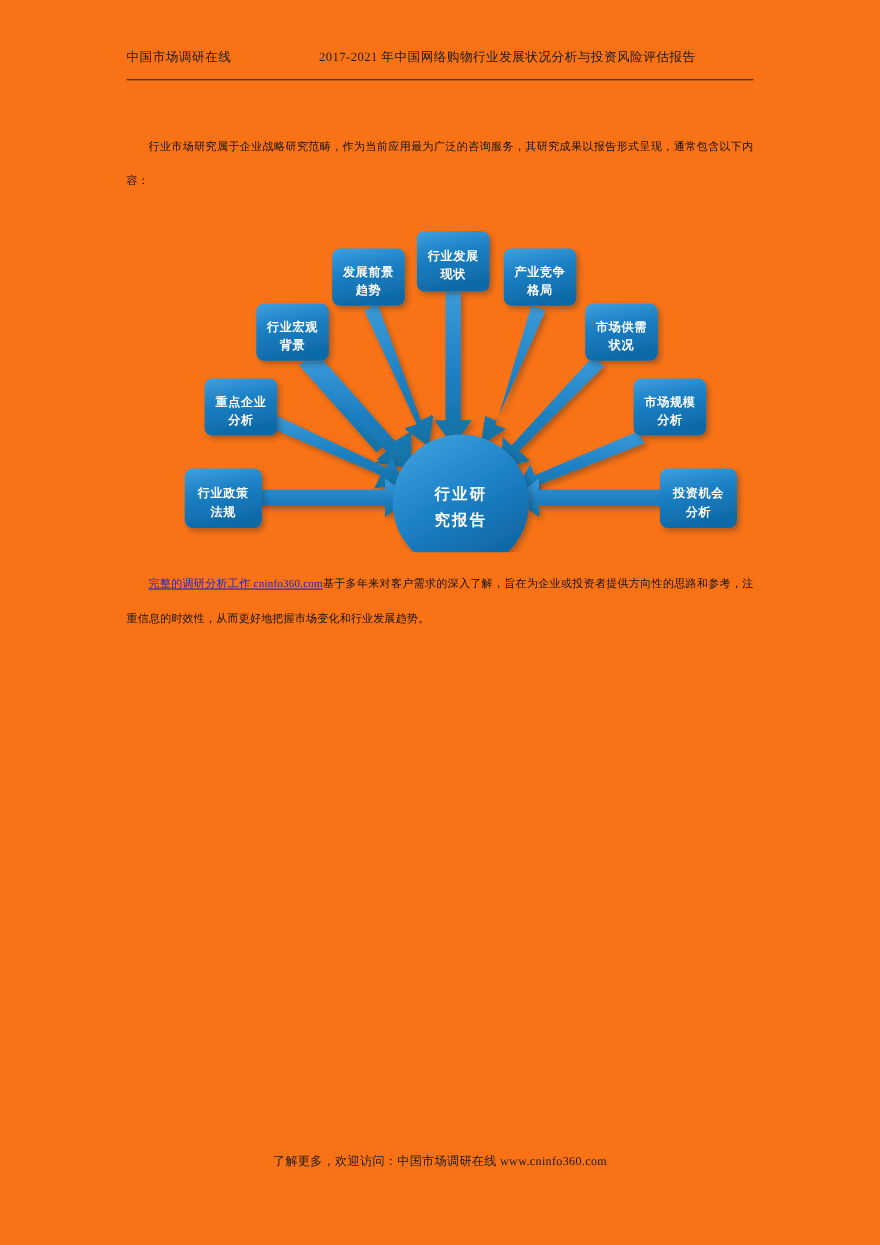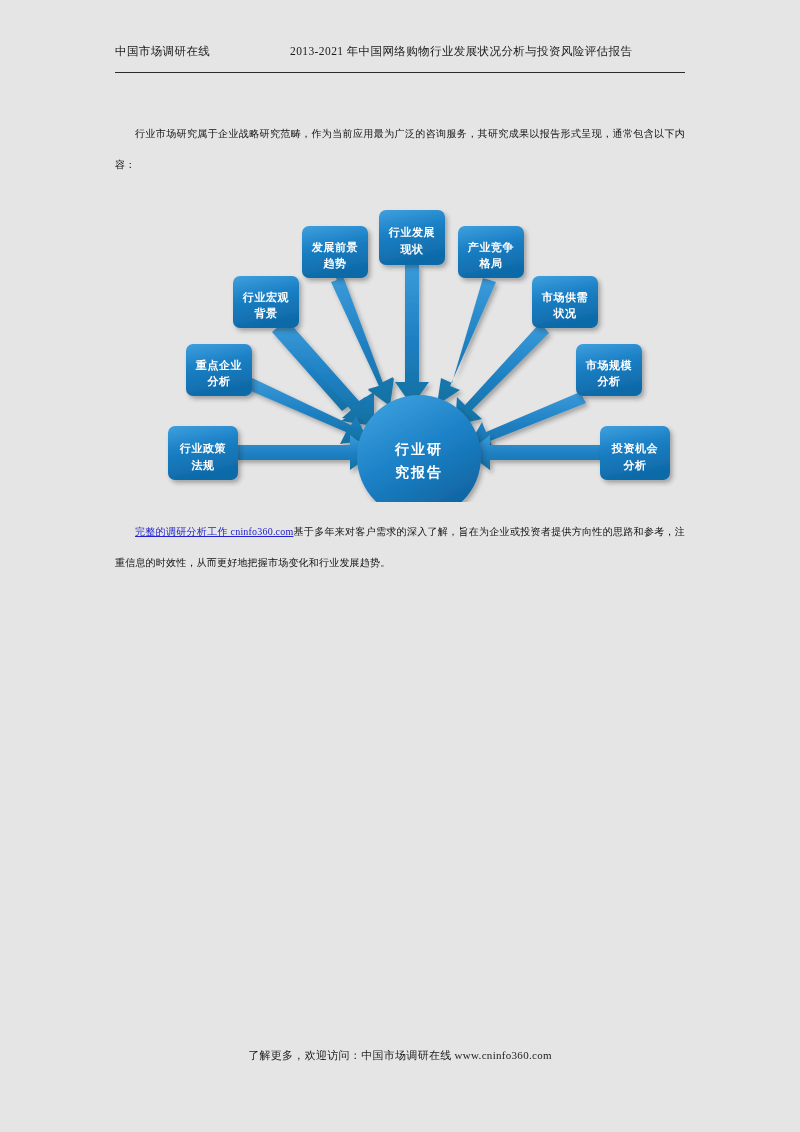--- a/index.html
+++ b/index.html
@@ -9,21 +9,21 @@
   }
   body {
     font-family: "Liberation Serif", "DejaVu Serif", serif;
     color: #000000;
   }
   .page {
     position: relative;
     width: 800px;
     height: 1132px;
     margin: 0 auto;
-    background: #e5e5e5;
+    background: #f97316;
     overflow: hidden;
     box-sizing: border-box;
   }
 
   
   .header {
     position: absolute;
     left: 115px;
     top: 44px;
     width: 570px;
@@ -117,21 +117,21 @@
     letter-spacing: 0.3px;
   }
 </style>
 </head>
 <body>
 
 <div class="page">
 
   <div class="header">
     <span class="header-left">中国市场调研在线</span>
-    <span class="header-right">2013-2021 年中国网络购物行业发展状况分析与投资风险评估报告</span>
+    <span class="header-right">2017-2021 年中国网络购物行业发展状况分析与投资风险评估报告</span>
   </div>
   <div class="header-rule"></div>
 
   <div class="content">
     <p class="para">行业市场研究属于企业战略研究范畴，作为当前应用最为广泛的咨询服务，其研究成果以报告形式呈现，通常包含以下内容：</p>
   </div>
 
   <div class="diagram-wrap">
     <svg viewBox="0 0 520 310" xmlns="http://www.w3.org/2000/svg">
       <defs>

